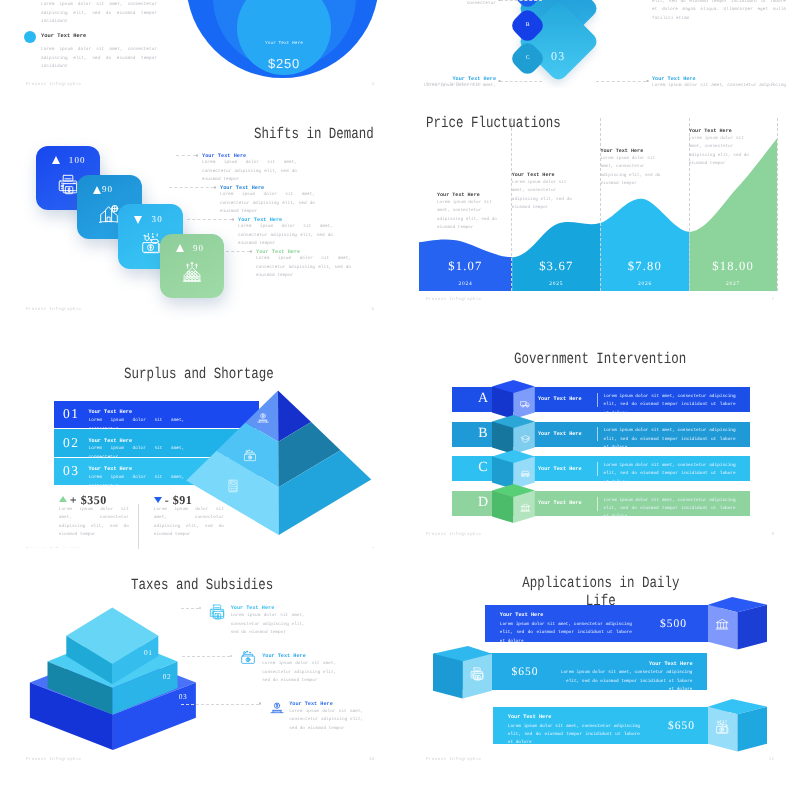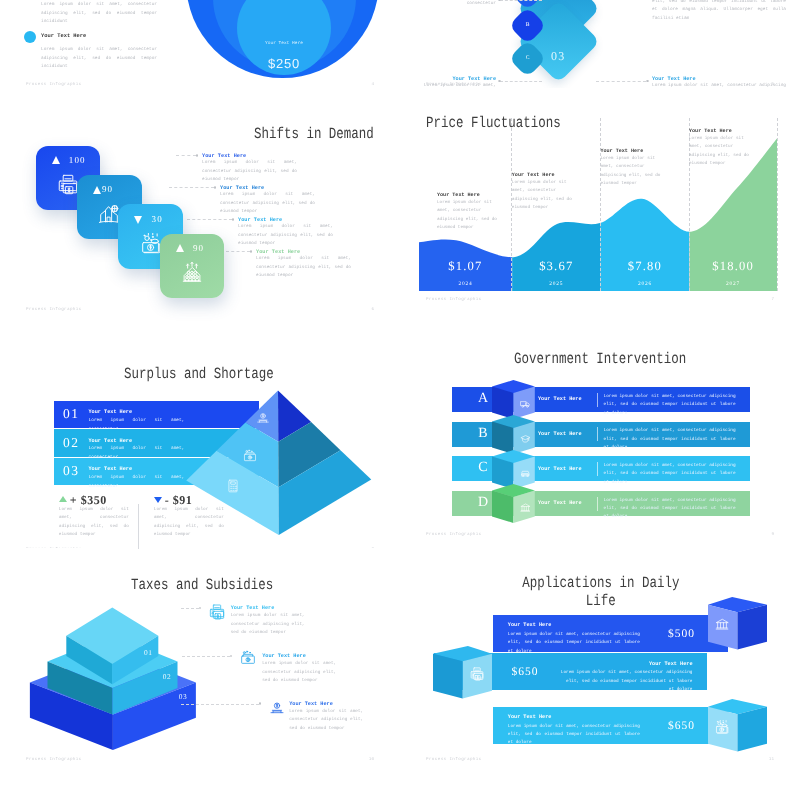--- a/index.html
+++ b/index.html
@@ -501,21 +501,21 @@
         <div class="dot" style="left: 258.7px; top: 154.3px;"></div>
         <div class="dash" style="left: 180.7px; top: 155.6px; width: 78px;"></div>
       </div>
     <div class="footer-brand">Process Infographic</div>
     <div class="footer-num">10</div>
   </div>
 
   <div class="slide" id="s11" style="left:400px;top:548px">
     <div class="title s11-title" style="left:121.5px;top:26px;width:197px;white-space:normal;text-align:center;line-height:1.16;transform-origin:left top">Applications in Daily Life</div>
     <div class="s11-bars" style="position: absolute; left: 0px; top: 0px; width: 400px; height: 225px;">
-        <div class="rb" style="left: 93px; top: 56.8px; width: 235.4px; height: 37.3px; background: rgb(36, 86, 239); margin-top: 10px;">
+        <div class="rb" style="left: 85px; top: 56.8px; width: 235.4px; height: 37.3px; background: rgb(36, 86, 239);">
           <div class="hd" style="left: 14.8px; top: 7.7px;">Your Text Here</div>
           <div class="bd" style="left: 14.8px; top: 16.2px;">Lorem ipsum dolor sit amet, consectetur adipiscing elit, sed do eiusmod tempor incididunt ut labore et dolore</div>
           <div class="amt" style="left: 175.1px; top: 13.4px;">$500</div>
         </div>
         <div style="position: absolute; left: 308.4px; top: 49.3px;"><svg width="59.1" height="54.400000000000006" viewBox="0 0 59.1 54.400000000000006">
             <polygon points="0,7.7 24.189999999999998,0 59.1,7.7 29.5,15.3" fill="#2a5af5"></polygon>
             <polygon points="0,7.7 29.5,15.3 29.5,52.400000000000006 0,44.800000000000004" fill="#7e99fb"></polygon>
             <polygon points="29.5,15.3 59.1,7.7 59.1,44.800000000000004 29.5,52.400000000000006" fill="#1b3fd5"></polygon>
           </svg></div>
         <div style="position: absolute; left: 315.4px; top: 70.3px; opacity: 0.95;"><svg width="14" height="14" viewBox="0 0 48 48" fill="none" stroke="#ffffff" stroke-width="2.6" stroke-linecap="round" stroke-linejoin="round">

